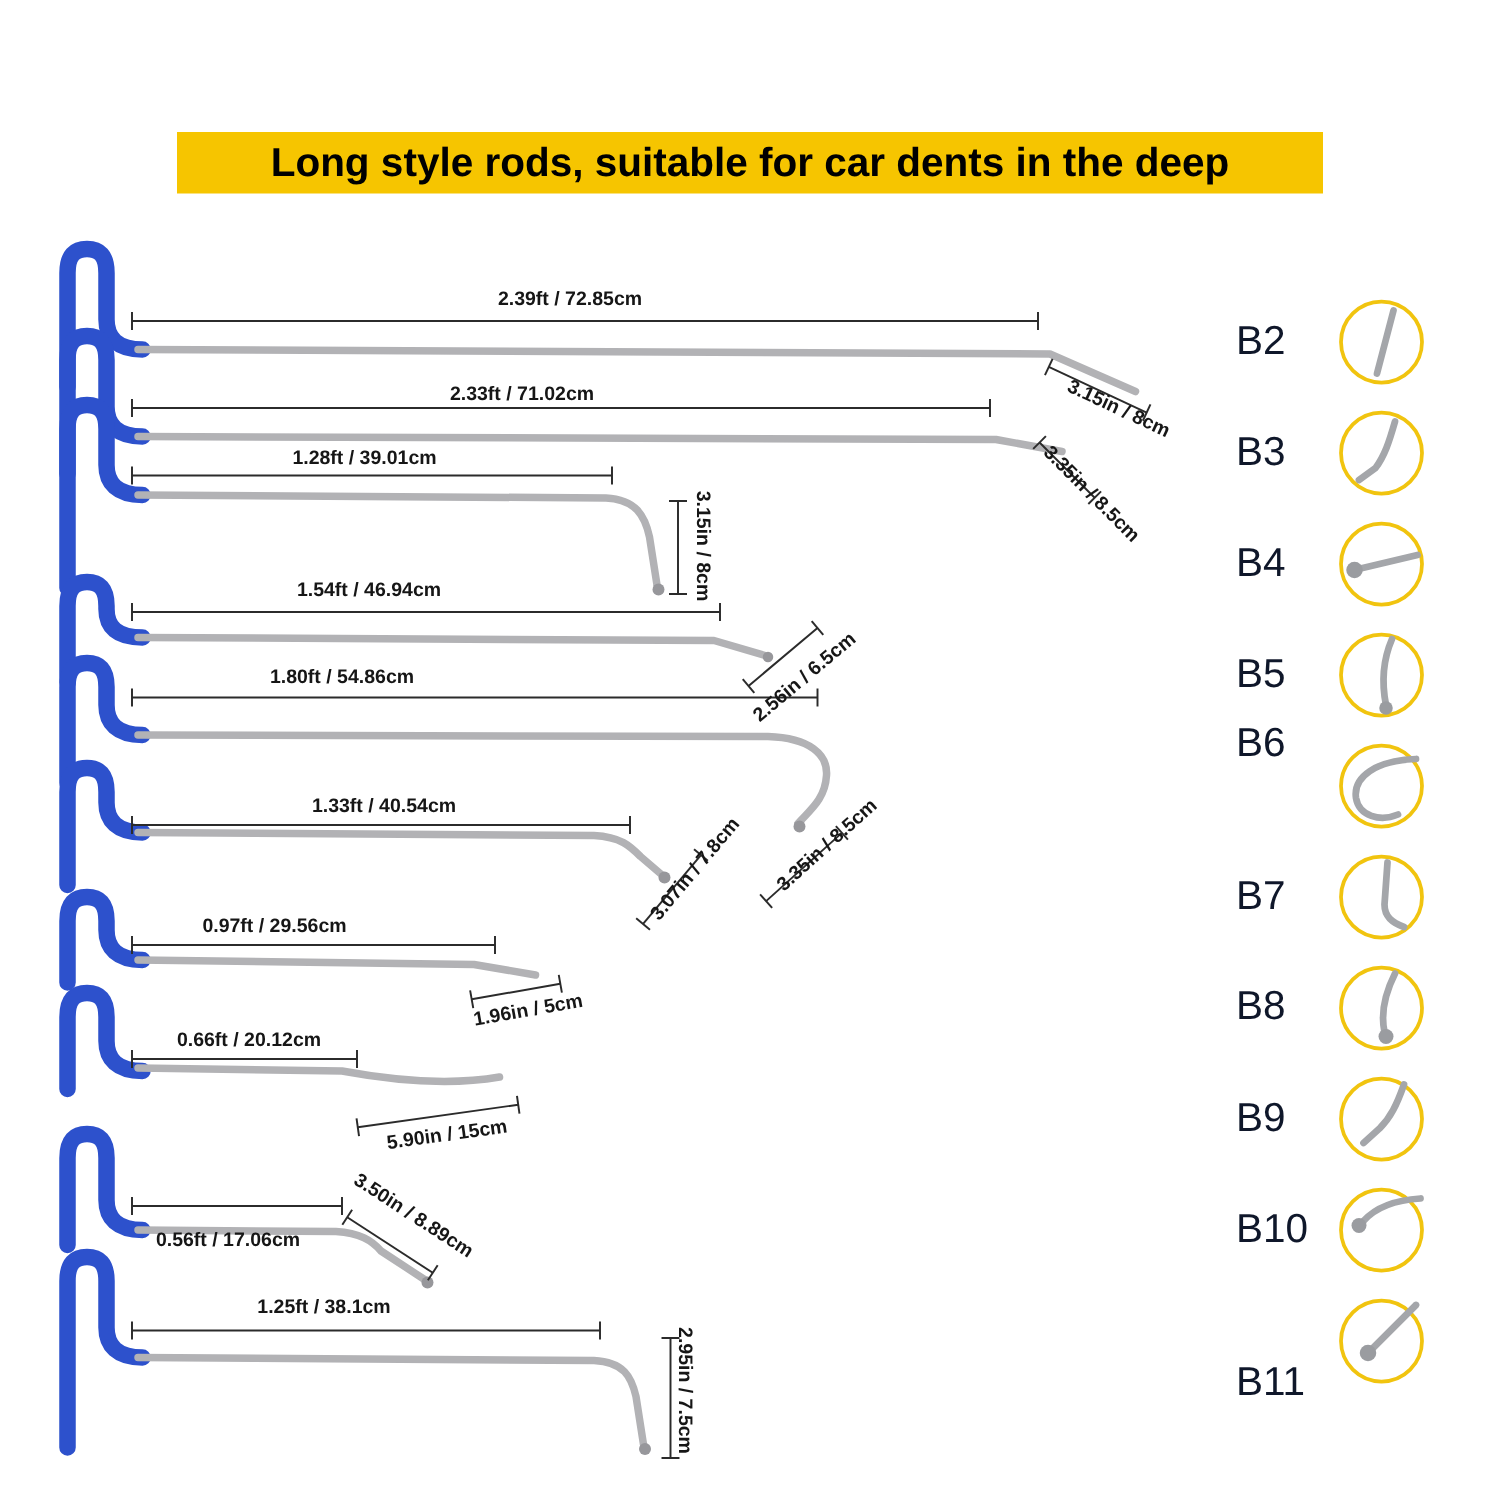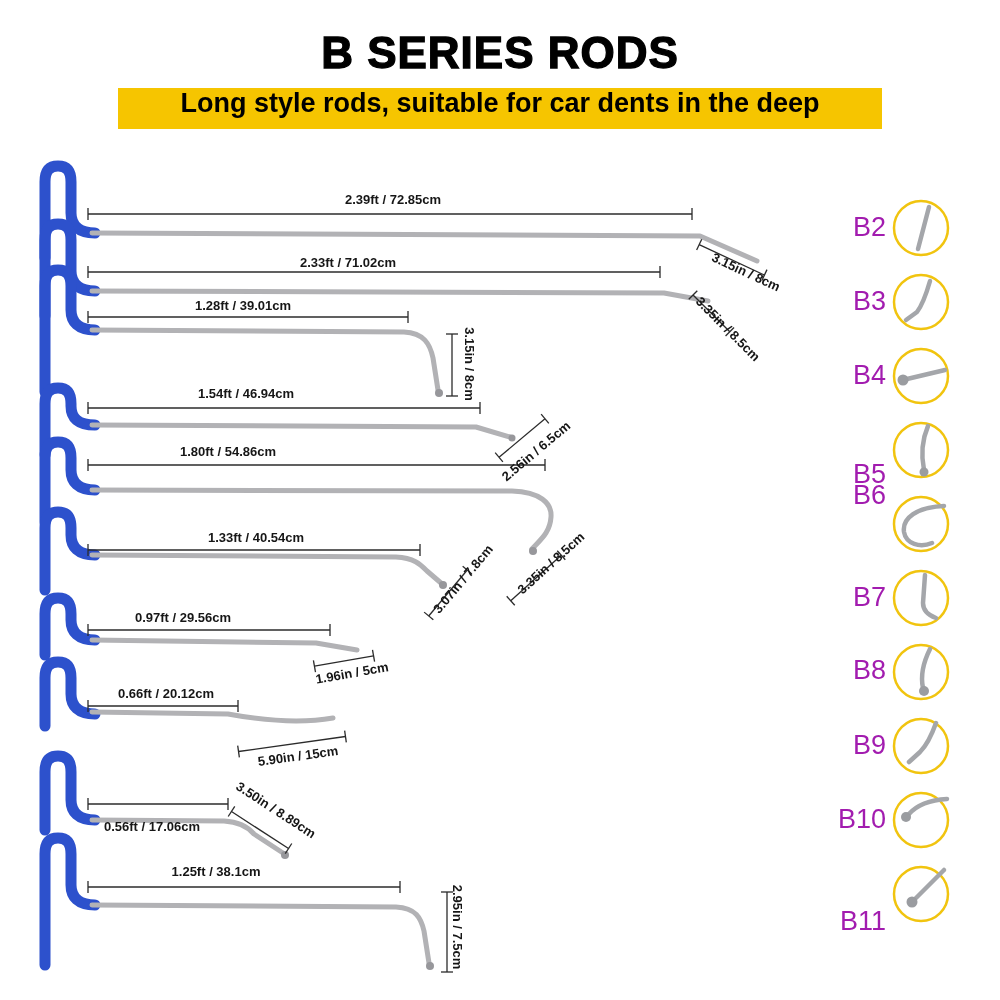--- a/index.html
+++ b/index.html
@@ -7,41 +7,40 @@
   body { font-family:"Liberation Sans", sans-serif; background:#ffffff; }
   .canvas { position:relative; width:1000px; height:1000px; background:#ffffff; overflow:hidden; }
 
   .title {
     position:absolute; top:28px; left:0; width:100%;
     text-align:center; font-size:44px; font-weight:bold;
     letter-spacing:1px; color:#000; -webkit-text-stroke:1.3px #000;
   }
   .banner {
     position:absolute; top:88px; left:118px; width:764px; height:41px;
-    background:#F6C500; display:flex; justify-content:center;
+    background:#F6C500; display:flex; align-items:center; justify-content:center;
   }
   .banner span { font-size:27px; font-weight:bold; color:#000; }
 
   svg.diagram { position:absolute; left:0; top:0; }
 
   .dim {
     position:absolute; font-size:13px; font-weight:bold; color:#161616;
     white-space:nowrap; transform:translate(-50%,-50%);
   }
   .bcode {
-    position:absolute; left:824px; width:62px; text-align:right;
-    font-size:27px; color:#a21caf; white-space:nowrap;
+    position:absolute; left:824px; width:62px; text-align:left;
+    font-size:27px; color:#0f172a; white-space:nowrap;
   }
 </style>
 </head>
 <body>
 
 <div class="canvas">
 
-  <div class="title">B SERIES RODS</div>
 
   <div class="banner">
     <span>Long style rods, suitable for car dents in the deep</span>
   </div>
 
   <svg class="diagram" width="1000" height="1000" viewBox="0 0 1000 1000">
 
     <g fill="none" stroke="#2D51CC" stroke-width="11" stroke-linecap="round" stroke-linejoin="round">
       <path d="M 95,233 C 78,233 71,225 71,213 L 71,182 C 71,170 66,166 58,166 C 50,166 45,170 45,182 L 45,258"></path>
       <path d="M 95,291 C 78,291 71,283 71,271 L 71,240 C 71,228 66,224 58,224 C 50,224 45,228 45,240 L 45,316"></path>
@@ -185,21 +184,21 @@
       <g fill="#9A9CA0" stroke="none">
         <circle cx="903" cy="380" r="5.5"></circle>
         <circle cx="924" cy="472" r="4.5"></circle>
         <circle cx="924" cy="691" r="5"></circle>
         <circle cx="906" cy="817" r="5"></circle>
         <circle cx="912" cy="902" r="5.5"></circle>
       </g>
     </g>
   </svg>
 
-  <div class="dim" style="left:393px;top:199px">2.39ft / 72.85cm</div>
+  <div class="dim" style="left:380px;top:199px">2.39ft / 72.85cm</div>
   <div class="dim" style="left:348px;top:262px">2.33ft / 71.02cm</div>
   <div class="dim" style="left:243px;top:305px">1.28ft / 39.01cm</div>
   <div class="dim" style="left:246px;top:393px">1.54ft / 46.94cm</div>
   <div class="dim" style="left:228px;top:451px">1.80ft / 54.86cm</div>
   <div class="dim" style="left:256px;top:537px">1.33ft / 40.54cm</div>
   <div class="dim" style="left:183px;top:617px">0.97ft / 29.56cm</div>
   <div class="dim" style="left:166px;top:693px">0.66ft / 20.12cm</div>
   <div class="dim" style="left:152px;top:826px">0.56ft / 17.06cm</div>
   <div class="dim" style="left:216px;top:871px">1.25ft / 38.1cm</div>
 
@@ -210,21 +209,21 @@
   <div class="dim" style="left:551px;top:563px;transform:translate(-50%,-50%) rotate(-42deg)">3.35in / 8.5cm</div>
   <div class="dim" style="left:463px;top:579px;transform:translate(-50%,-50%) rotate(-50deg)">3.07in / 7.8cm</div>
   <div class="dim" style="left:352px;top:673px;transform:translate(-50%,-50%) rotate(-10deg)">1.96in / 5cm</div>
   <div class="dim" style="left:298px;top:756px;transform:translate(-50%,-50%) rotate(-8deg)">5.90in / 15cm</div>
   <div class="dim" style="left:276px;top:810px;transform:translate(-50%,-50%) rotate(33deg)">3.50in / 8.89cm</div>
   <div class="dim" style="left:457px;top:927px;transform:translate(-50%,-50%) rotate(90deg)">2.95in / 7.5cm</div>
 
   <div class="bcode" style="top:212px">B2</div>
   <div class="bcode" style="top:286px">B3</div>
   <div class="bcode" style="top:360px">B4</div>
-  <div class="bcode" style="top:459px">B5</div>
+  <div class="bcode" style="top:434px">B5</div>
   <div class="bcode" style="top:480px">B6</div>
   <div class="bcode" style="top:582px">B7</div>
   <div class="bcode" style="top:655px">B8</div>
   <div class="bcode" style="top:730px">B9</div>
   <div class="bcode" style="top:804px">B10</div>
   <div class="bcode" style="top:906px">B11</div>
 
 </div>
 
 </body></html>

